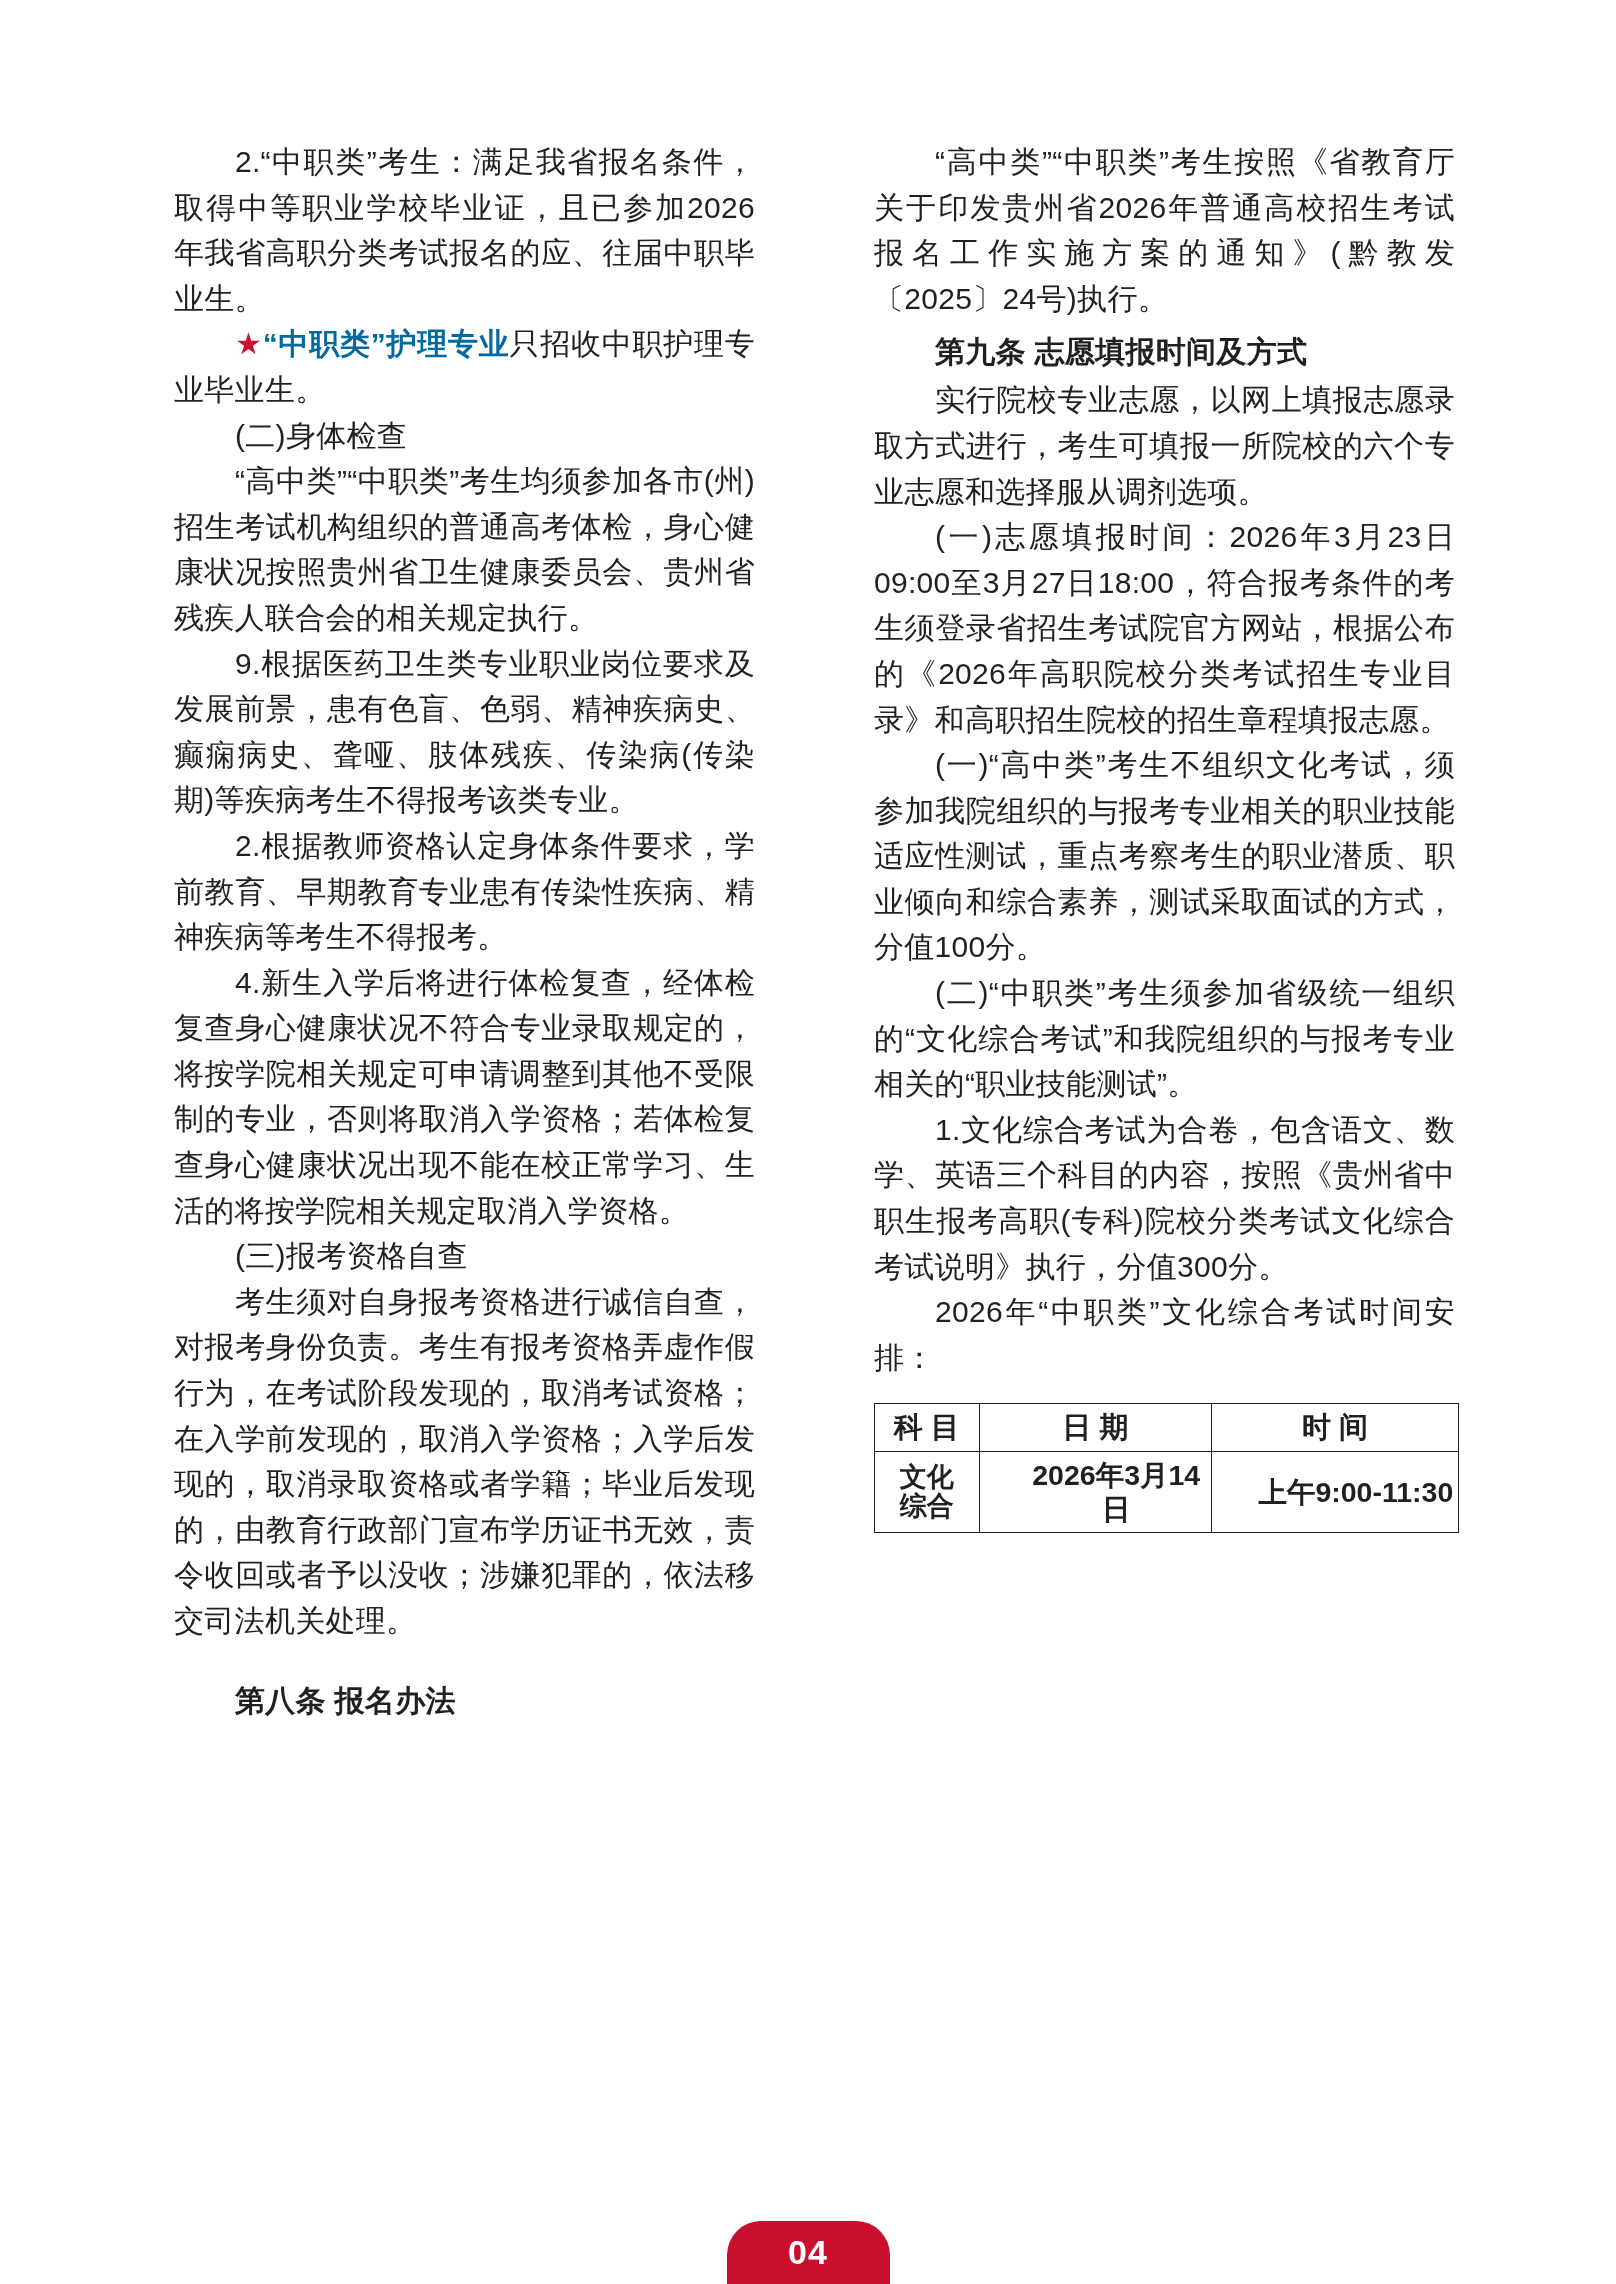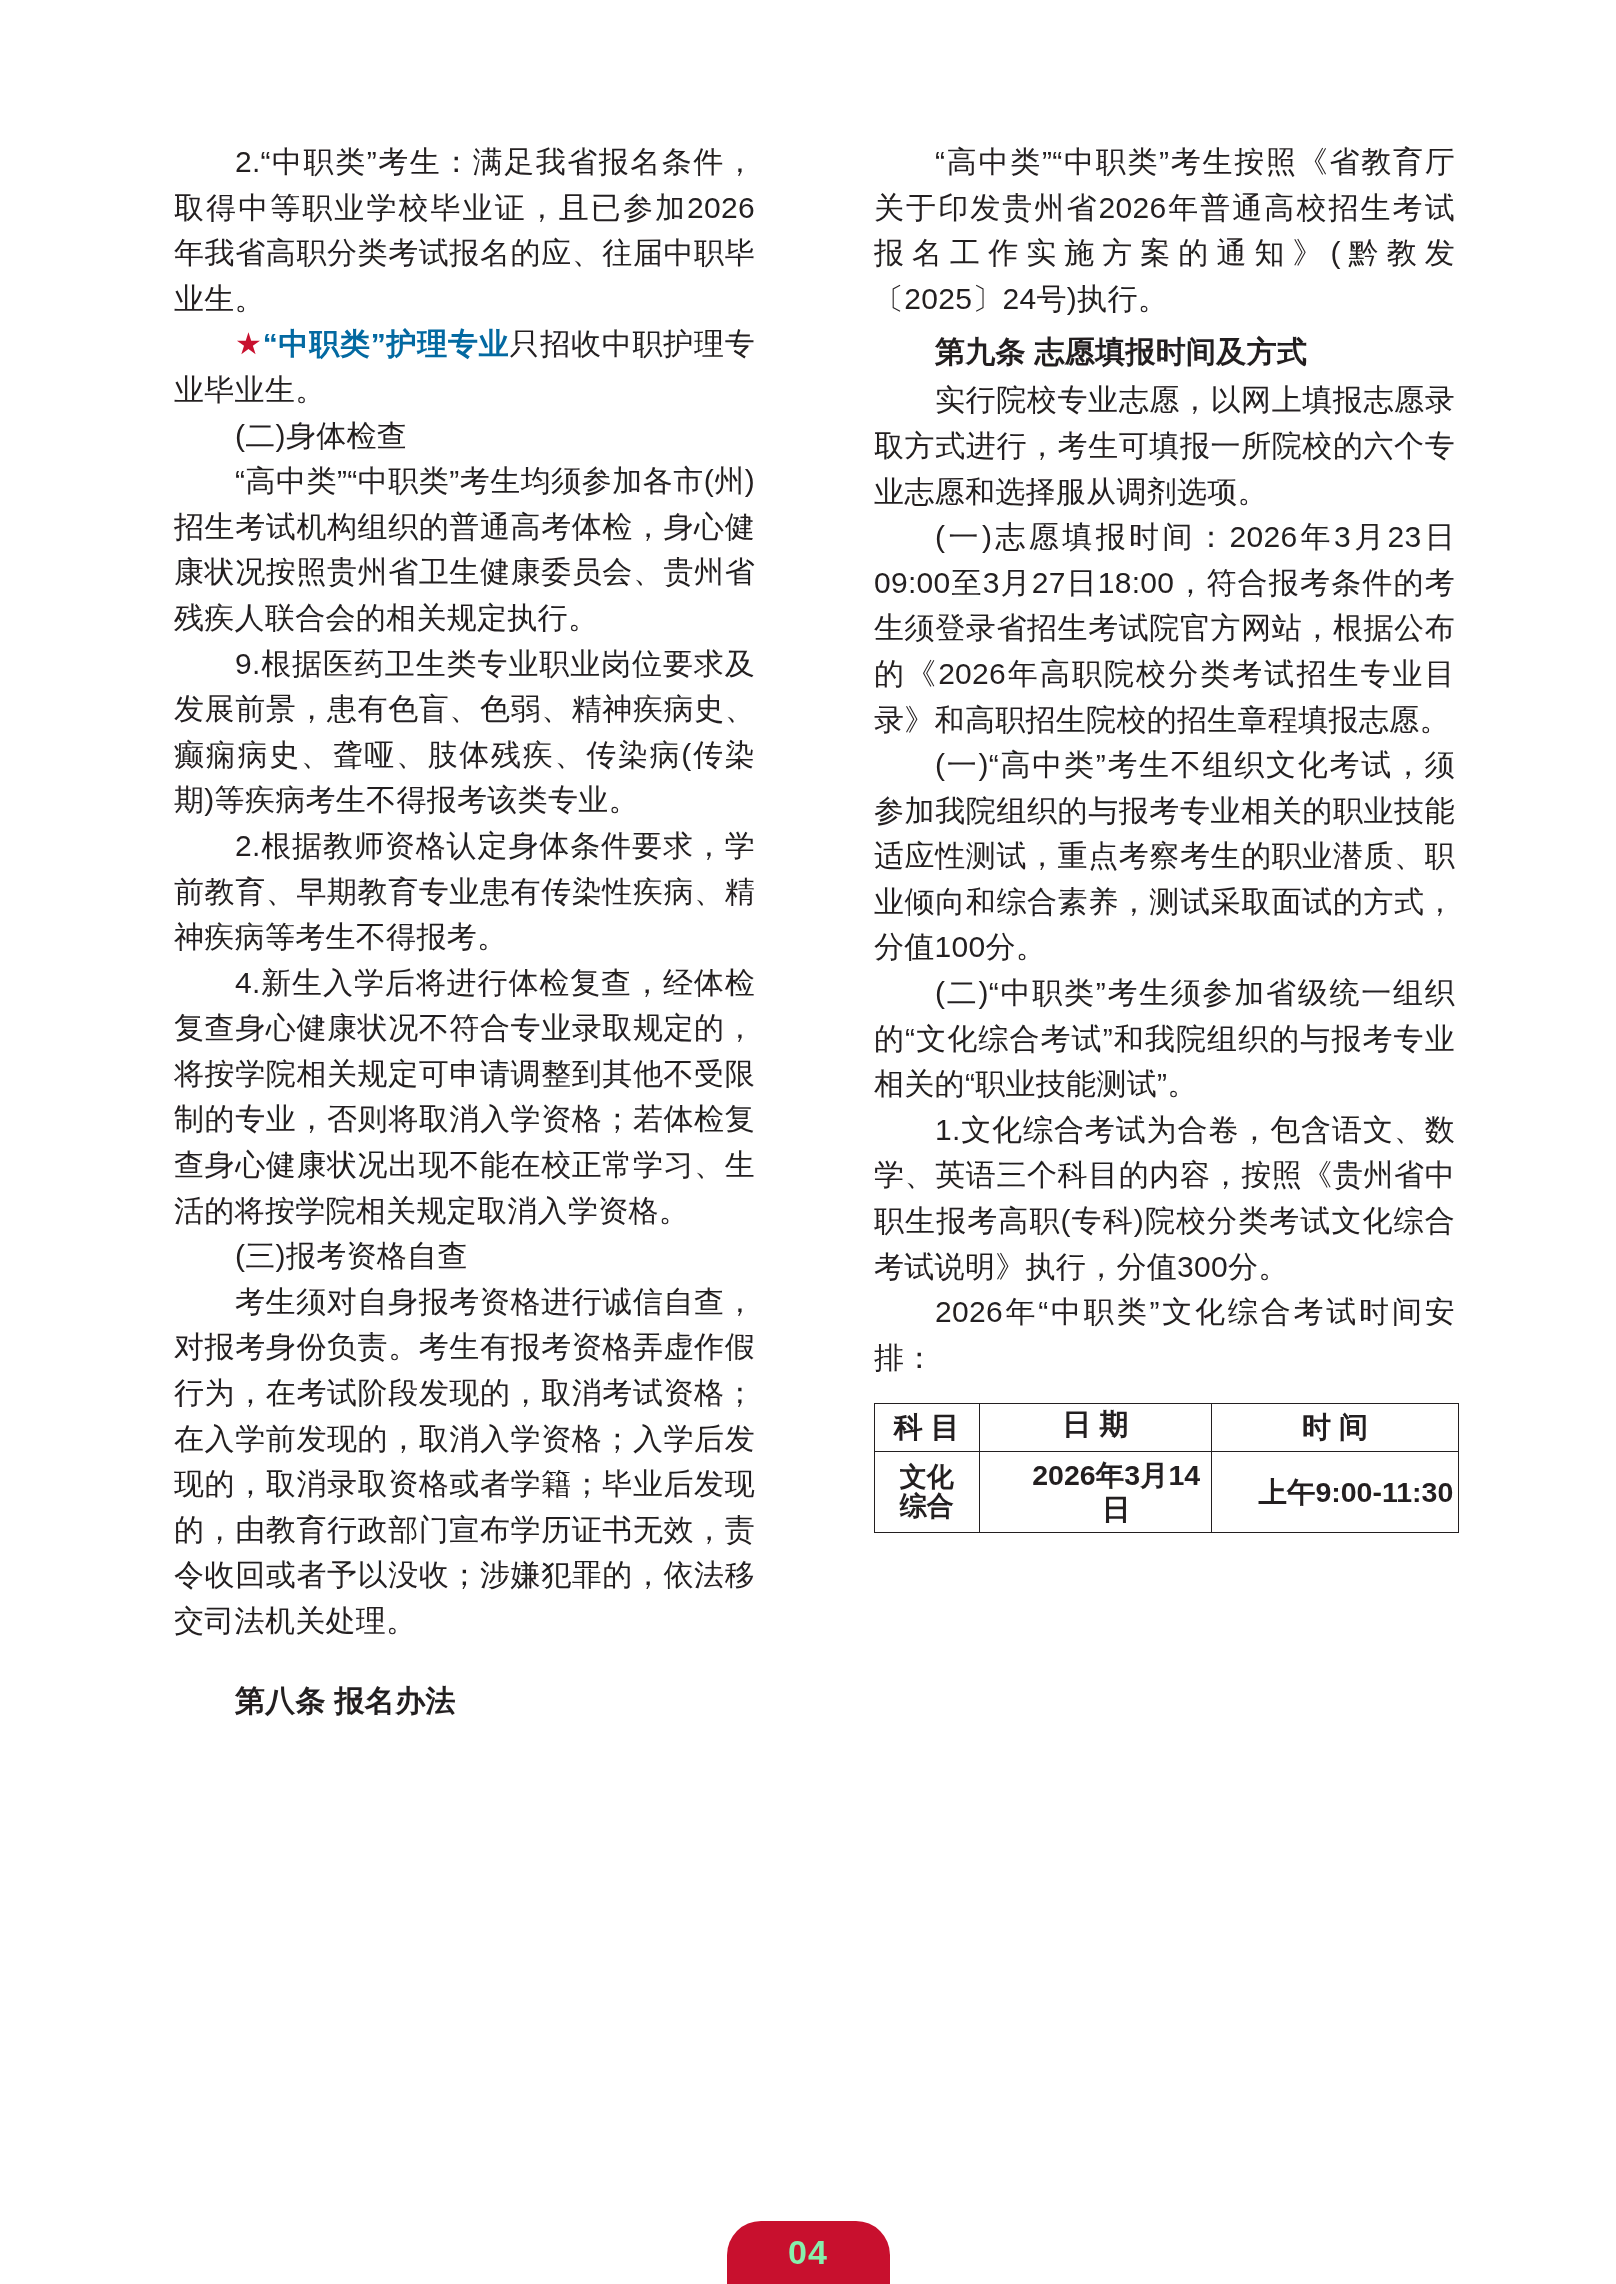--- a/index.html
+++ b/index.html
@@ -91,41 +91,40 @@
     font-weight: bold;
     font-size: 28.5px;
     letter-spacing: 0px;
     padding-left: 44px;
   }
   .col-head {
     width: 99px;
   }
   .col-date {
     width: 227px;
-    font-family: Liberation Mono, monospace;
   }
   .col-time {
     width: 241px;
   }
   .footer {
     position: absolute;
     left: 0;
     right: 0;
     bottom: 0;
     height: 76px;
     display: flex;
     justify-content: center;
     align-items: flex-end;
   }
   .page-badge {
     width: 163px;
     height: 63px;
     background: #c8102e;
     border-radius: 34px 34px 0 0;
-    color: #86efac;
+    color: #ffffff;
     font-size: 34px;
     font-weight: bold;
     display: flex;
     align-items: center;
     justify-content: center;
     letter-spacing: 1.2px;
   }
 </style>
 </head>
 <body>

